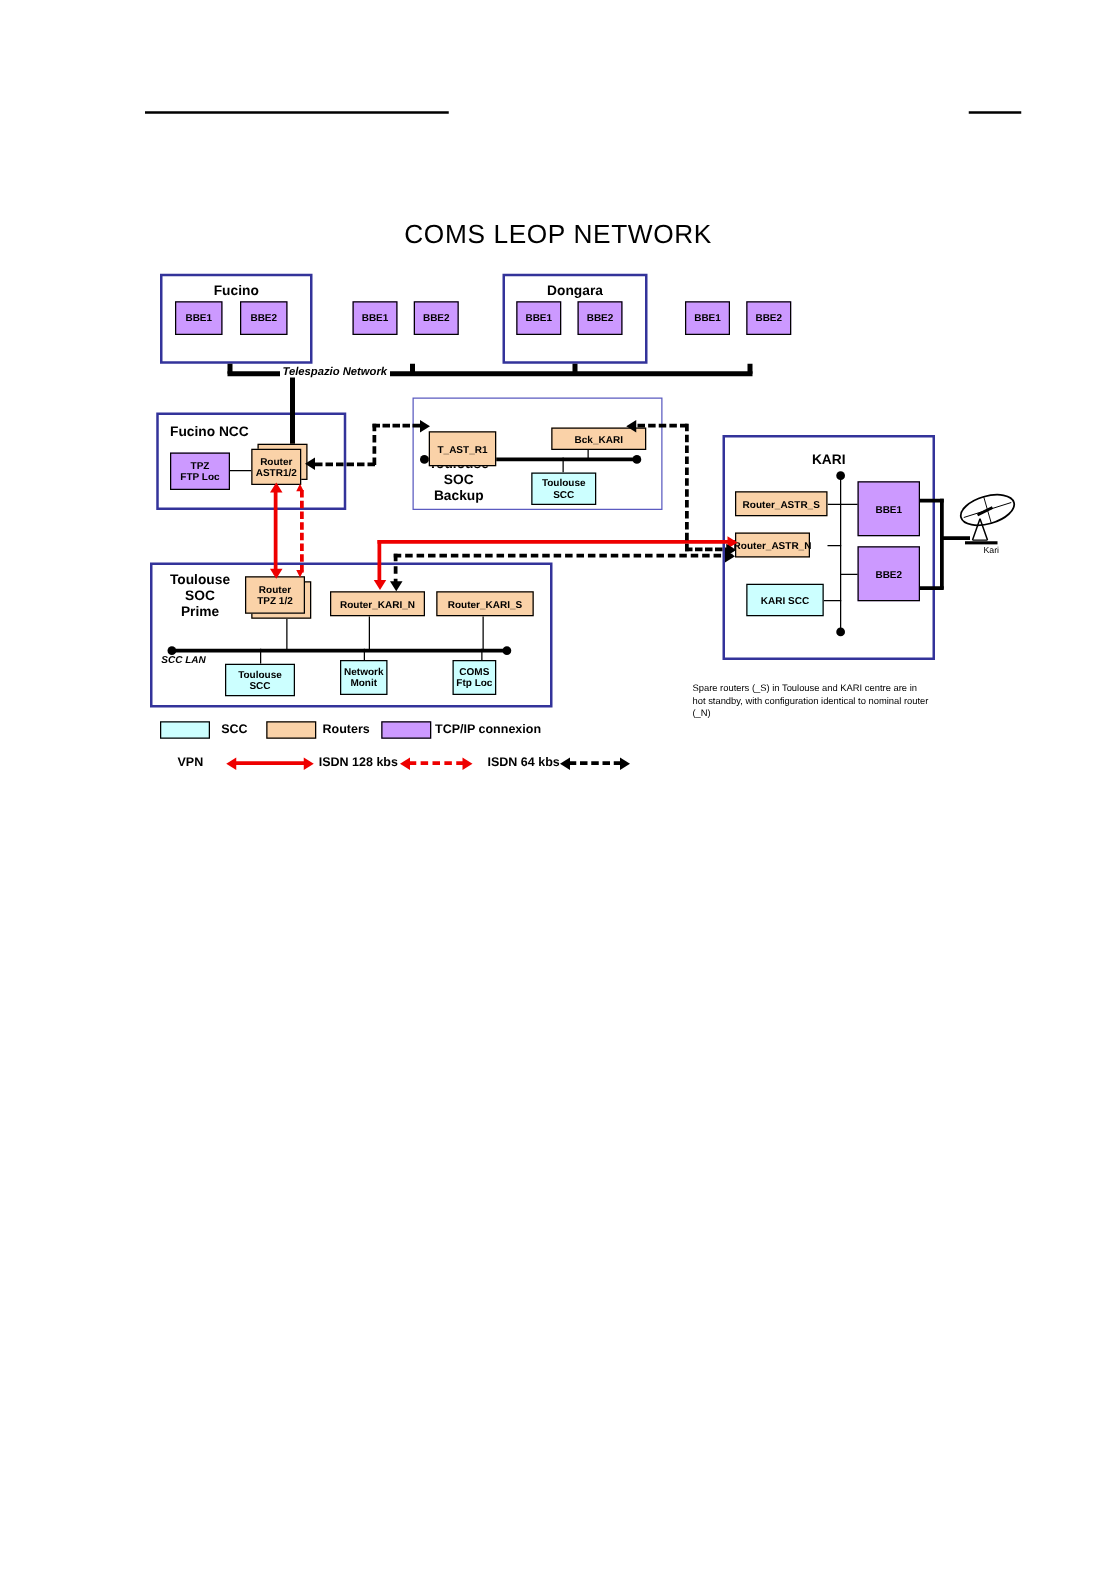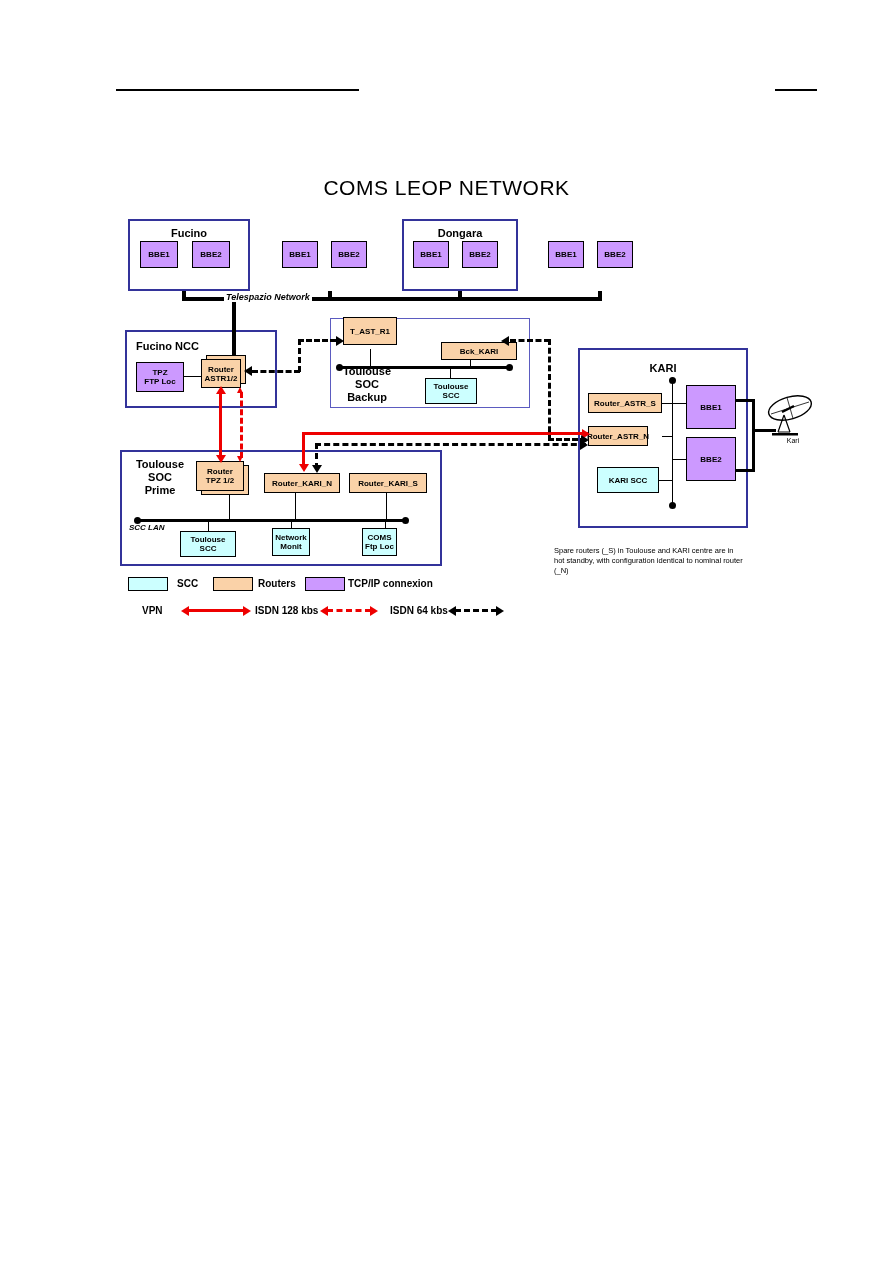--- a/index.html
+++ b/index.html
@@ -273,21 +273,21 @@
   <div class="wire h" style="left:184px; top:376px; width:18px;"></div>
   <div class="node-stack" style="left:206px; top:355px; width:40px; height:29px;"></div>
   <div class="node orange" style="left:201px; top:359px; width:40px; height:29px;">Router
 ASTR1/2</div>
 
   <div class="group thin" style="left:330px; top:318px; width:200px; height:90px;">
     <div class="group-title" style="left:8px; top:46px; text-align:center; width:56px;">Toulouse
 SOC
 Backup</div>
   </div>
-  <div class="node orange" style="left:343px; top:317px; width:54px; height:28px;">T_AST_R1</div>
+  <div class="node orange" style="left:343px; top:345px; width:54px; height:28px;">T_AST_R1</div>
   <div class="node orange" style="left:441px; top:342px; width:76px; height:18px;">Bck_KARI</div>
   <div class="bus-thin h" style="left:339px; top:366px; width:172px;"></div>
   <div class="dot" style="left:336px; top:364px;"></div>
   <div class="dot" style="left:506px; top:364px;"></div>
   <div class="wire v" style="left:370px; top:349px; height:18px;"></div>
   <div class="wire v" style="left:470px; top:349px; height:18px;"></div>
   <div class="wire v" style="left:450px; top:366px; height:12px;"></div>
   <div class="node cyan" style="left:425px; top:378px; width:52px; height:26px;">Toulouse
 SCC</div>
 

